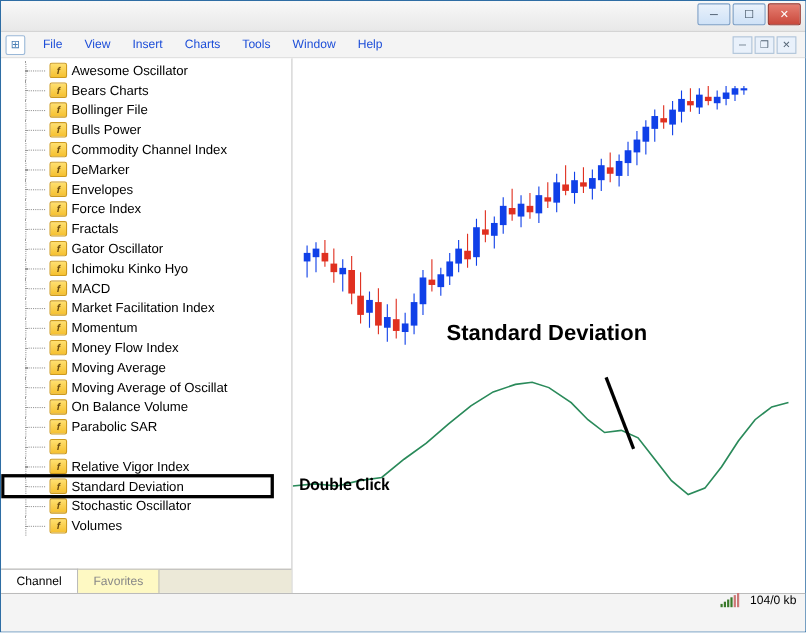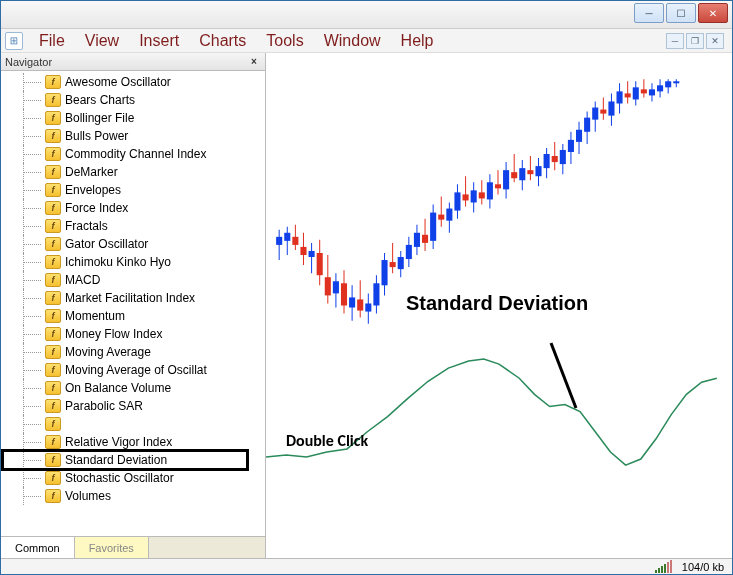--- a/index.html
+++ b/index.html
@@ -7,21 +7,21 @@
 
 .window { width: 733px; height: 575px; border: 1px solid #2e6da4; display: flex; flex-direction: column; background: #fff; }
 
 .titlebar { height: 28px; background: linear-gradient(to bottom, #f8f8f8, #e8e8e8); border-bottom: 1px solid #ccc; display: flex; justify-content: flex-end; align-items: flex-start; padding: 0; }
 .win-btns { display: flex; gap: 2px; padding: 2px 4px; }
 .win-btn { width: 30px; height: 20px; border: 1px solid #7a9ec7; background: linear-gradient(to bottom, #e9f1fb, #cfe2f7); border-radius: 2px; display: flex; align-items: center; justify-content: center; font-size: 10px; color: #345; cursor: pointer; }
 .win-btn.close { background: linear-gradient(to bottom, #e67f72, #c9493c); border-color: #963028; color: #fff; }
 
 .menubar { height: 24px; background: #f4f4f4; display: flex; align-items: center; padding: 0 4px; gap: 0; border-bottom: 1px solid #ddd; }
 .app-icon { width: 18px; height: 18px; background: #fff; border: 1px solid #9ab8d8; border-radius: 2px; display: flex; align-items: center; justify-content: center; font-size: 10px; color: #4a7fb5; margin-right: 6px; }
-.menu-item { padding: 2px 10px; font-size: 16px; color: #7f1d1d; cursor: pointer; }
+.menu-item { padding: 2px 10px; font-size: 11px; color: #1d4ed8; cursor: pointer; }
 .child-controls { margin-left: auto; display: flex; gap: 2px; padding-right: 4px; }
 .child-btn { width: 18px; height: 16px; border: 1px solid #b0c4d8; background: #e9f1fb; font-size: 9px; display: flex; align-items: center; justify-content: center; color: #567; cursor: pointer; }
 
 .workspace { flex: 1; display: flex; overflow: hidden; position: relative; }
 
 .navigator { width: 265px; border-right: 1px solid #bbb; display: flex; flex-direction: column; background: #fff; }
 .nav-header { height: 18px; background: linear-gradient(to bottom, #f5f5f5, #e4e4e4); border-bottom: 1px solid #bbb; display: flex; align-items: center; padding: 0 4px; font-size: 11px; color: #333; justify-content: space-between; }
 .nav-close { width: 14px; height: 14px; font-size: 10px; display: flex; align-items: center; justify-content: center; cursor: pointer; font-weight: bold; }
 
 .nav-tree { flex: 1; overflow-y: auto; overflow-x: hidden; position: relative; }
@@ -38,21 +38,21 @@
 
 .nav-tabs { height: 22px; display: flex; border-top: 1px solid #bbb; background: #ece9d8; }
 .nav-tab { padding: 2px 14px; font-size: 11px; border-right: 1px solid #bbb; background: #fef9c3; cursor: pointer; color: #888; display: flex; align-items: center; }
 .nav-tab.active { background: #fff; color: #000; font-weight: normal; border-top: 1px solid #bbb; margin-top: -1px; }
 
 .chart-area { flex: 1; position: relative; background: #fff; overflow: hidden; }
 .chart-svg { width: 100%; height: 100%; }
 
 .annotation { position: absolute; font-family: "Calibri", sans-serif; font-weight: bold; color: #000; line-height: 1.2; pointer-events: none; }
 
-.statusbar { height: 16px; border-top: 1px solid #bbb; display: flex; align-items: center; justify-content: flex-end; padding: 0 8px; font-size: 11px; background: #f4f4f4; gap: 10px; }
+.statusbar { height: 35px; border-top: 1px solid #bbb; display: flex; justify-content: flex-end; padding: 0 8px; font-size: 11px; background: #f4f4f4; gap: 10px; }
 .signal-icon { display: flex; align-items: flex-end; gap: 1px; height: 12px; }
 .signal-bar { width: 2px; background: #3a7a2a; }
 .signal-bar.off { background: #caa; }
 </style>
 </head>
 <body>
 
 <div class="window">
 
   <div class="titlebar">
@@ -77,24 +77,20 @@
     <div class="child-controls">
       <div class="child-btn">─</div>
       <div class="child-btn">❐</div>
       <div class="child-btn">✕</div>
     </div>
   </div>
 
   <div class="workspace">
 
     <div class="navigator">
-      <div class="nav-header">
-        <span>Navigator</span>
-        <span class="nav-close">×</span>
-      </div>
       <div class="nav-tree">
         <div class="tree-container" id="tree-holder">
             <div class="tree-item">
               <span class="tree-icon">f</span>
               <span>Awesome Oscillator</span>
             </div>
             <div class="tree-item">
               <span class="tree-icon">f</span>
               <span>Bears Charts</span>
             </div>
@@ -182,21 +178,21 @@
               <span class="tree-icon">f</span>
               <span>Stochastic Oscillator</span>
             </div>
             <div class="tree-item">
               <span class="tree-icon">f</span>
               <span>Volumes</span>
             </div>
           </div>
       </div>
       <div class="nav-tabs">
-        <div class="nav-tab active">Common</div>
+        <div class="nav-tab active">Channel</div>
         <div class="nav-tab">Favorites</div>
       </div>
     </div>
 
     <div class="chart-area">
       <svg class="chart-svg" id="chart-svg" viewBox="0 0 460 500" preserveAspectRatio="none">
           <line x1="13" y1="175" x2="13" y2="205" stroke="#1040e8" stroke-width="1"></line>
           <rect x="10" y="182" width="6" height="8" fill="#1040e8"></rect>
           <line x1="21" y1="172" x2="21" y2="200" stroke="#1040e8" stroke-width="1"></line>
           <rect x="18" y="178" width="6" height="8" fill="#1040e8"></rect>
@@ -295,21 +291,21 @@
           <line x1="397" y1="26" x2="397" y2="40" stroke="#1040e8" stroke-width="1"></line>
           <rect x="394" y="28" width="6" height="6" fill="#1040e8"></rect>
           <line x1="405" y1="26" x2="405" y2="34" stroke="#1040e8" stroke-width="1"></line>
           <rect x="402" y="28" width="6" height="2" fill="#1040e8"></rect>
           <path d="M 0 400 L 20 398 L 40 400 L 60 395 L 80 392 L 100 375 L 120 360 L 140 342 L 160 325 L 180 312 L 200 305 L 215 303 L 230 308 L 250 322 L 265 338 L 280 350 L 295 348 L 310 355 L 325 375 L 340 395 L 355 408 L 370 402 L 385 382 L 400 358 L 415 338 L 430 326 L 445 322 " fill="none" stroke="#2a8a5a" stroke-width="1.5"></path>
         </svg>
 
       <div class="annotation" style="left:140px; top:238px; font-size:20px;">
         <div>Standard Deviation</div>
       </div>
-      <div class="annotation" style="left:20px; top:378px; font-size:16px;">Double Click</div>
+      <div class="annotation" style="left:6px; top:378px; font-size:16px;">Double Click</div>
 
       <svg style="position:absolute; left:0; top:0; pointer-events:none;" width="460" height="500">
         <line x1="285" y1="290" x2="310" y2="355" stroke="#000" stroke-width="3"></line>
       </svg>
     </div>
 
   </div>
 
   <div class="statusbar">
     <div class="signal-icon">

